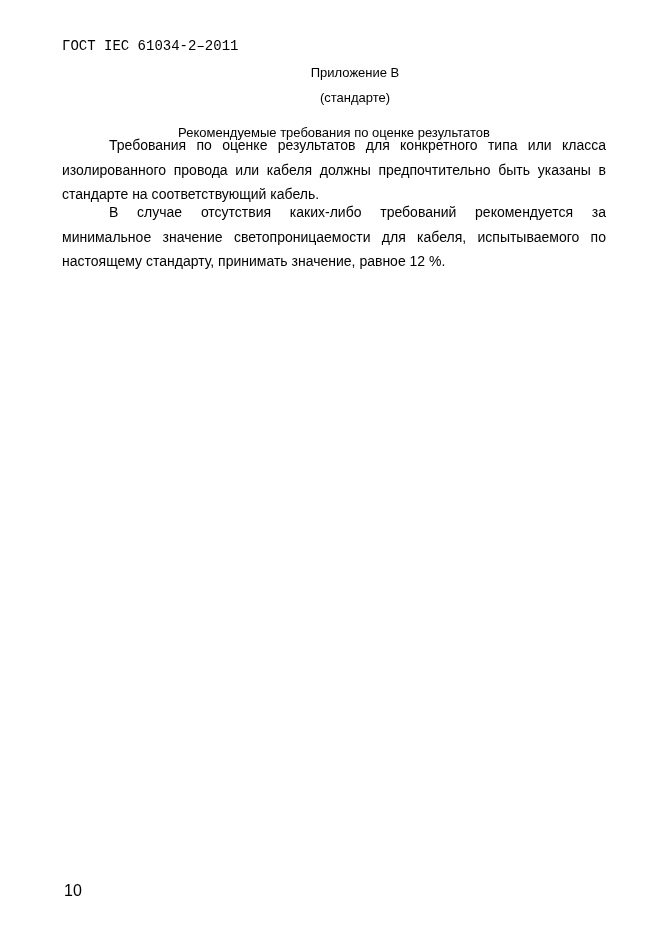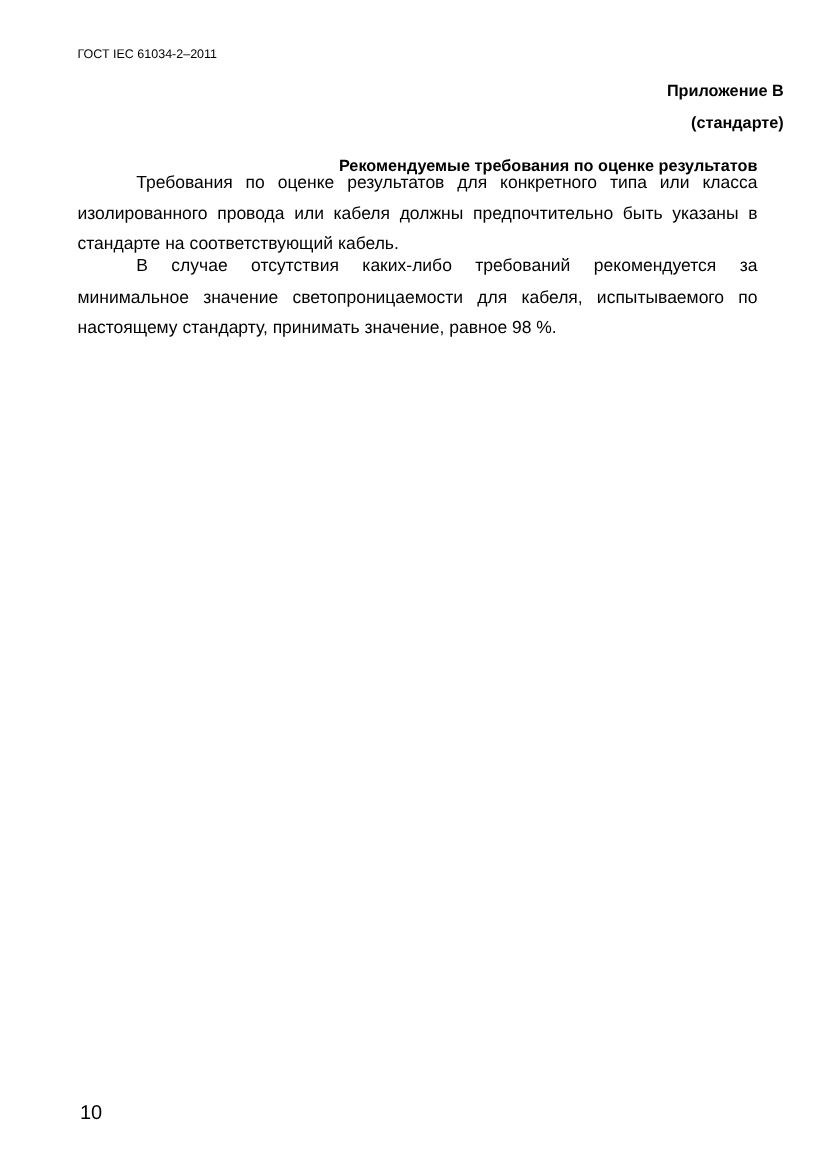--- a/index.html
+++ b/index.html
@@ -11,31 +11,31 @@
       width: 661px;
       height: 936px;
       position: relative;
       overflow: hidden;
       color: #000;
     }
     .page-header {
       position: absolute;
       left: 62px;
       top: 38px;
-      font-family: Liberation Sans, sans-serif;
-      font-size: 10px;
+      font-family: Liberation Mono, monospace;
+      font-size: 14px;
       letter-spacing: 0;
     }
     .center {
       position: absolute;
       left: 62px;
       width: 544px;
-      text-align: right;
+      text-align: center;
       font-family: "Liberation Sans", sans-serif;
-      font-weight: bold;
+      font-weight: normal;
       font-size: 13px;
     }
     .t1 { top: 65px; left: 83px; }
     .t2 { top: 90px; left: 83px; }
     .t3 { top: 125px; }
     .para {
       position: absolute;
       left: 62px;
       width: 544px;
       font-family: Liberation Sans, sans-serif;
@@ -58,15 +58,15 @@
 </head>
 <body>
 
 <div class="page-header">ГОСТ IEC 61034-2–2011</div>
 
 <div class="center t1">Приложение В</div>
 <div class="center t2">(стандарте)</div>
 <div class="center t3">Рекомендуемые требования по оценке результатов</div>
 
 <p class="para p1">Требования по оценке результатов для конкретного типа или класса изолированного провода или кабеля должны предпочтительно быть указаны в стандарте на соответствующий кабель.</p>
-<p class="para p2">В случае отсутствия каких-либо требований рекомендуется за минимальное значение светопроницаемости для кабеля, испытываемого по настоящему стандарту, принимать значение, равное 98 %.</p>
+<p class="para p2">В случае отсутствия каких-либо требований рекомендуется за минимальное значение светопроницаемости для кабеля, испытываемого по настоящему стандарту, принимать значение, равное 12 %.</p>
 
 <div class="page-number">10</div>
 
 </body></html>

